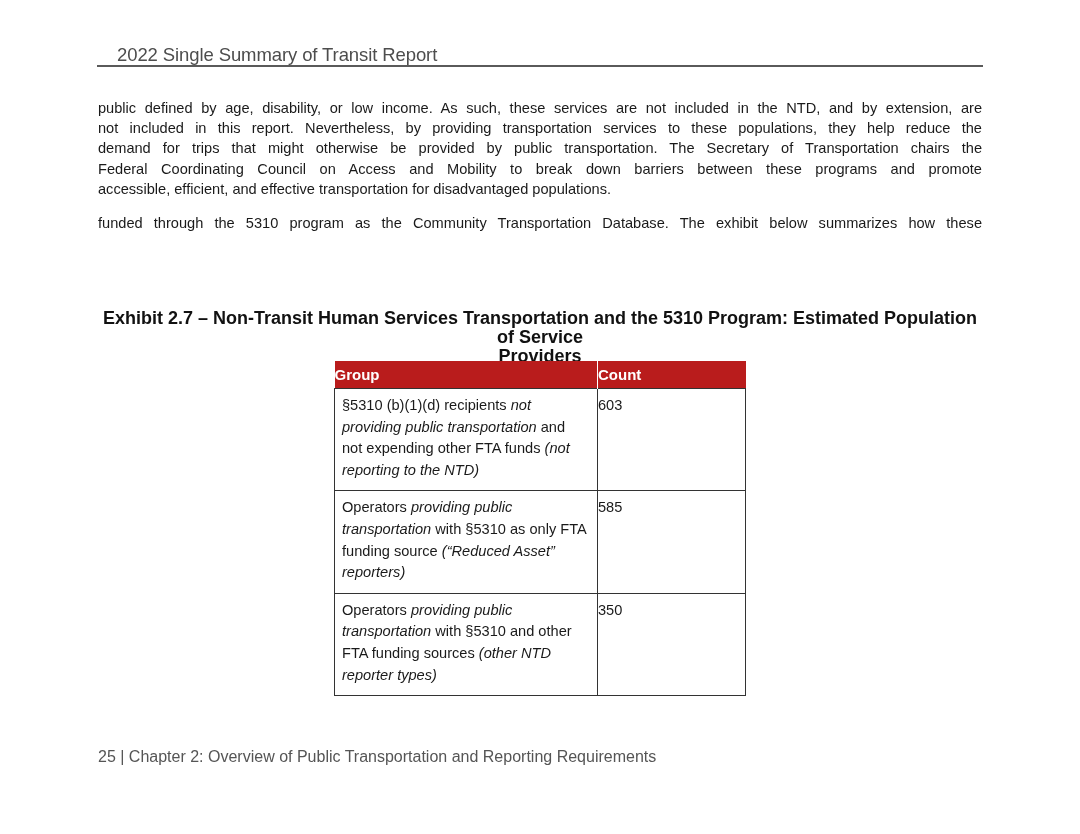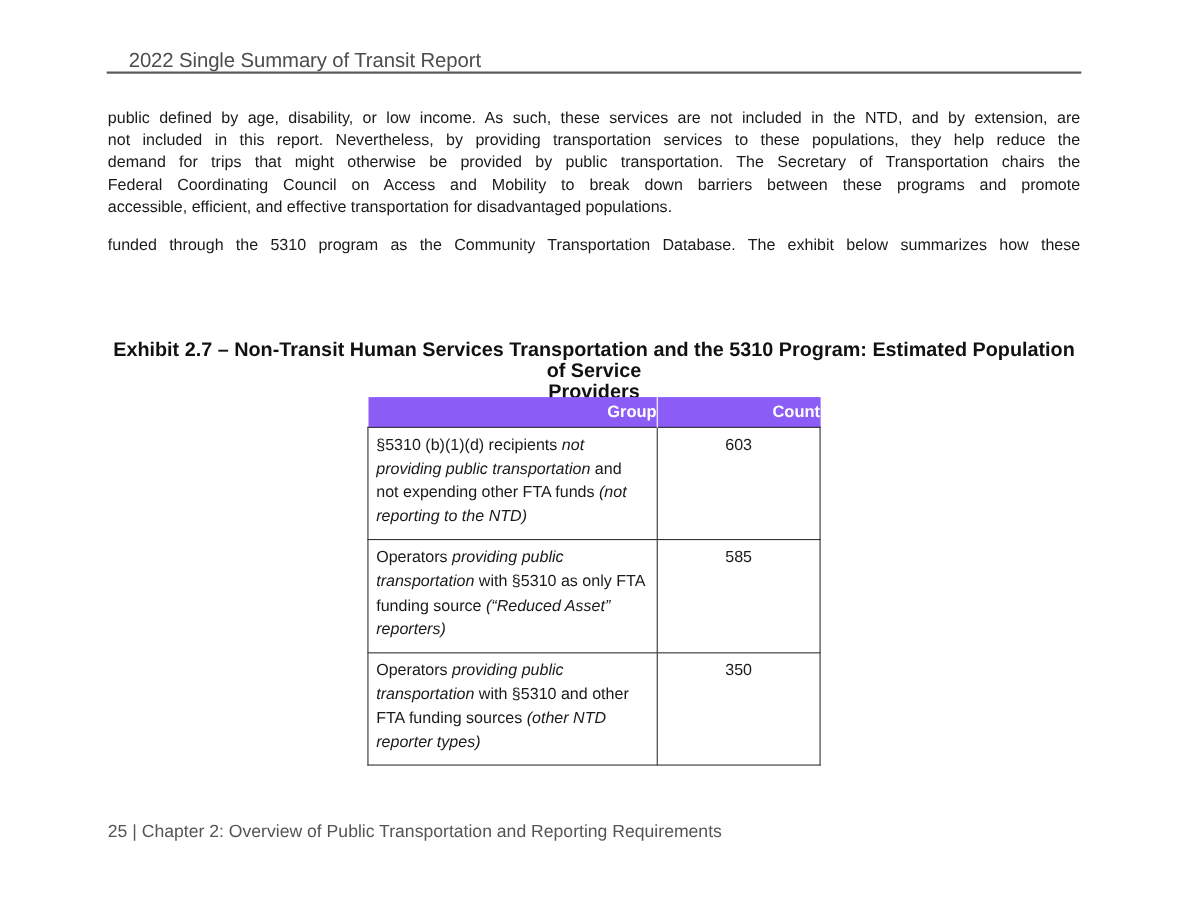--- a/index.html
+++ b/index.html
@@ -26,31 +26,31 @@
   .para .line.last { text-align-last: left; }
   .exhibit-title {
     position: absolute; left: 98px; top: 309px; width: 884px;
     text-align: center; font-weight: bold; font-size: 18px; line-height: 19px; color: #111;
   }
   table.exhibit {
     position: absolute; left: 334px; top: 361px; width: 412px;
     border-collapse: collapse; font-size: 14.6px; color: #1a1a1a;
   }
   table.exhibit th {
-    background: #8b5cf6; color: #ffffff; font-weight: bold;
-    height: 27px; padding: 0; text-align: right; font-size: 15px;
+    background: #b91c1c; color: #ffffff; font-weight: bold;
+    height: 27px; padding: 0; text-align: left; font-size: 15px;
     border-right: 1px solid #ffffff;
   }
   table.exhibit th:last-child { border-right: none; }
   table.exhibit td {
     border: 1px solid #333; vertical-align: top;
     padding: 6px 8px 9px 7px; line-height: 21.6px;
   }
   table.exhibit td.group { width: 247px; margin-left: 40px; }
-  table.exhibit td.count { text-align: center; padding-left: 0; padding-right: 0; }
+  table.exhibit td.count { padding-left: 0; padding-right: 0; }
   em { font-style: italic; }
   .footer {
     position: absolute; left: 98px; top: 748px;
     font-size: 16px; color: #555555;
   }
 </style>
 </head>
 <body>
 
 <div class="header-title">2022 Single Summary of Transit Report</div>

